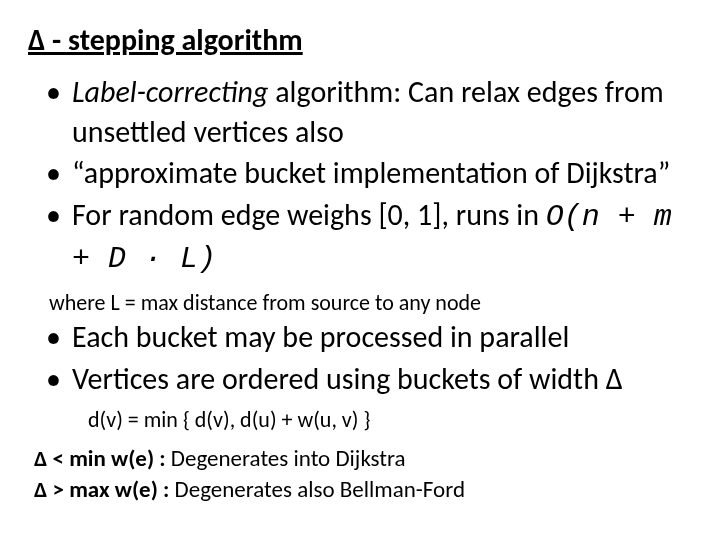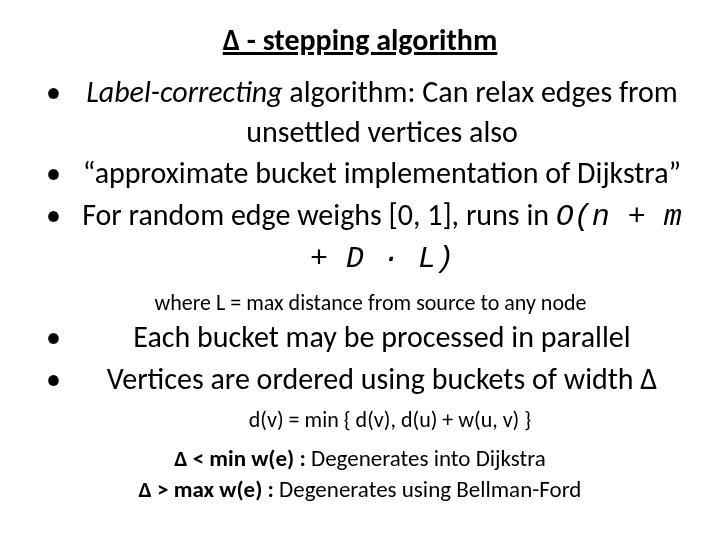--- a/index.html
+++ b/index.html
@@ -9,21 +9,20 @@
     height: 540px;
     background: #ffffff;
     font-family: Calibri, Arial, sans-serif;
     color: #000;
   }
   .slide {
     box-sizing: border-box;
     width: 720px;
     height: 412px;
     padding: 18px 28px 18px 28px;
-    text-align: center;
   }
   .title {
     font-size: 30px;
     font-weight: 700;
     text-decoration: underline;
     margin: 4px 0 14px 0;
     line-height: 1.2;
   }
   ul.bullets {
     list-style: none;
@@ -59,21 +58,21 @@
   .bold { font-weight: 700; }
   .formula-inline {
     font-family: Liberation Mono, monospace;
     font-style: italic;
     vertical-align: baseline;
   }
   .bottom-block {
     font-size: 23px;
     line-height: 1.35;
     margin-top: 8px;
-    margin-left: 0;
+    margin-left: 6px;
   }
 </style>
 </head>
 <body>
 
 <div class="slide">
 
   <div class="title">Δ - stepping algorithm</div>
 
   <ul class="bullets">
@@ -98,17 +97,17 @@
     </li>
   </ul>
 
   <div class="sub-line">d(v) = min { d(v), d(u) + w(u, v) }</div>
 
   <div class="bottom-block">
     <div>
       <span class="bold">Δ &lt; min w(e) :</span><span> Degenerates into Dijkstra</span>
     </div>
     <div>
-      <span class="bold">Δ &gt; max w(e) :</span><span> Degenerates using Bellman-Ford</span>
+      <span class="bold">Δ &gt; max w(e) :</span><span> Degenerates also Bellman-Ford</span>
     </div>
   </div>
 
 </div>
 
 </body></html>

